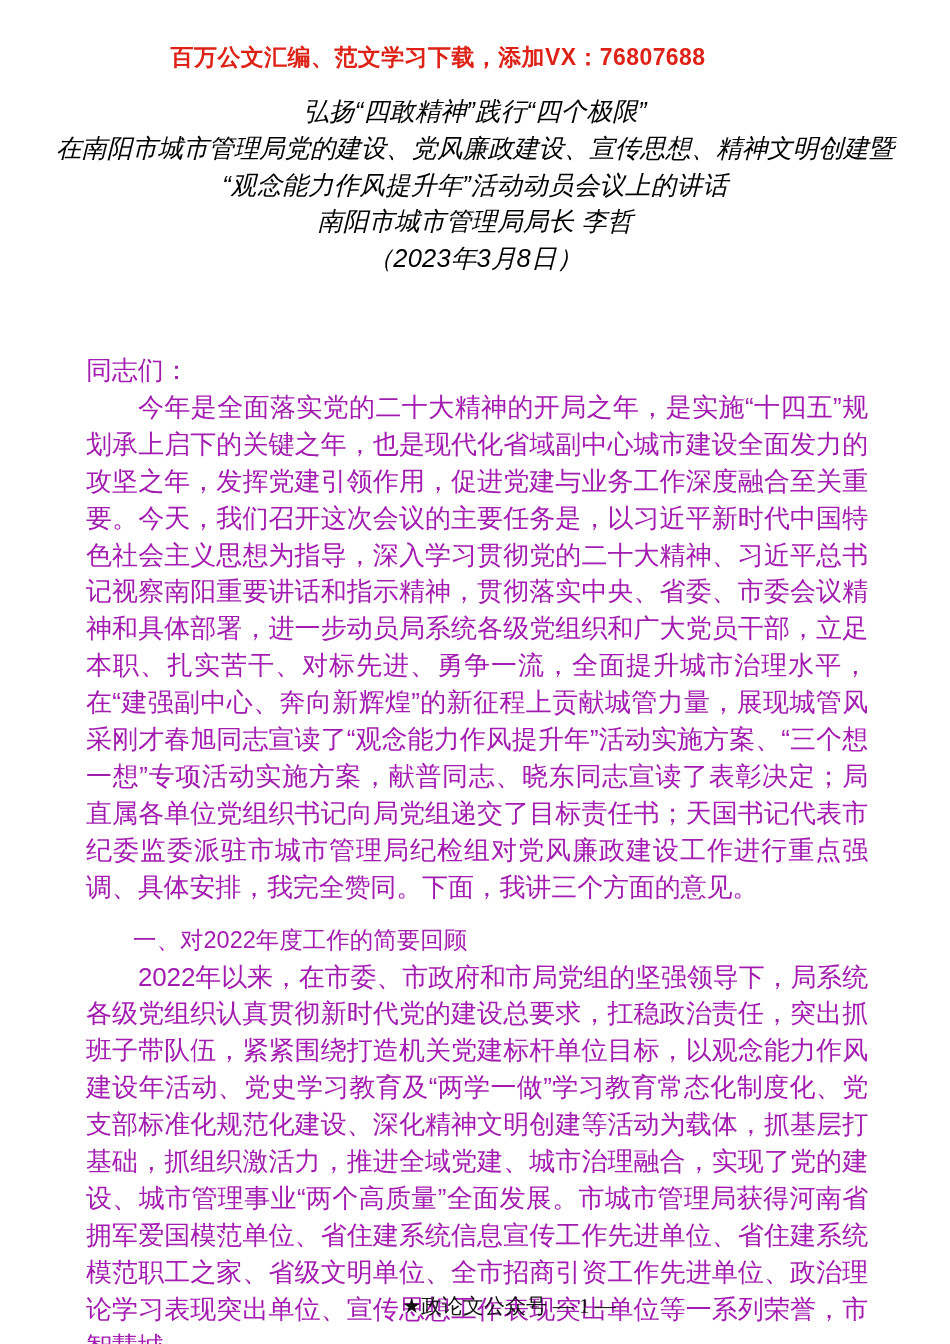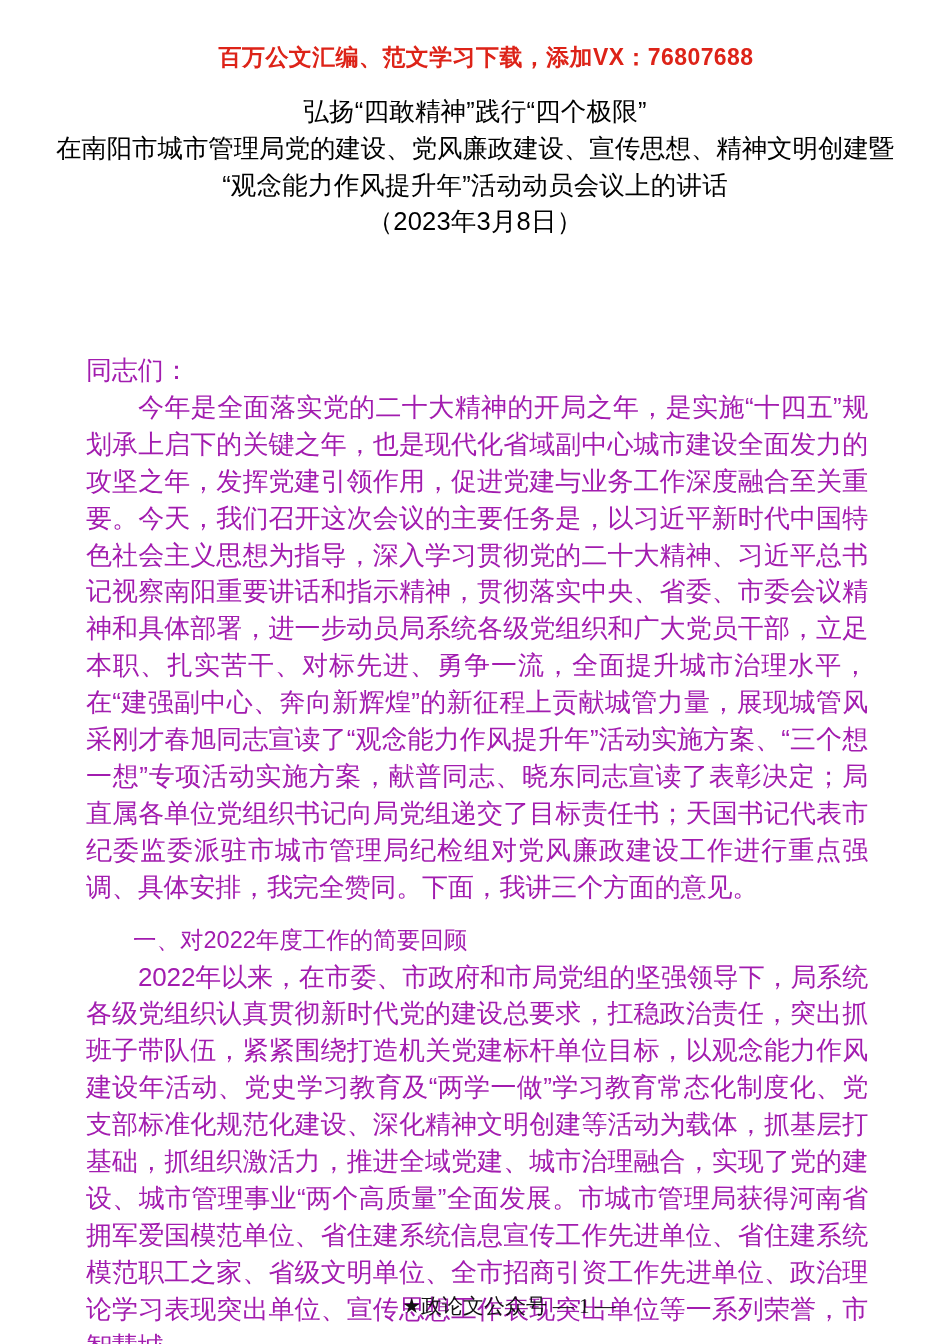--- a/index.html
+++ b/index.html
@@ -28,30 +28,30 @@
     top: 42px;
     left: 0;
     width: 876px;
     text-align: center;
     color: #dd2318;
     font-size: 23px;
     font-weight: 700;
     letter-spacing: 0.4px;
     line-height: 30px;
     white-space: nowrap;
-    padding-left: 48px;
   }
 
   
   .title-block {
     position: absolute;
     top: 93px;
     left: 45px;
     width: 860px;
     text-align: center;
+    font-style: italic;
   }
   .title-line {
     font-size: 25.5px;
     line-height: 36.8px;
     font-weight: 400;
     color: #000;
     white-space: nowrap;
     letter-spacing: 0.2px;
   }
   .title-line.wide {
@@ -106,20 +106,21 @@
 <body>
 
 <div id="page">
 
   <div class="promo-banner">百万公文汇编、范文学习下载，添加VX：76807688</div>
 
   <div class="title-block">
     <div class="title-line">弘扬“四敢精神”践行“四个极限”</div>
     <div class="title-line wide">在南阳市城市管理局党的建设、党风廉政建设、宣传思想、精神文明创建暨</div>
     <div class="title-line">“观念能力作风提升年”活动动员会议上的讲话</div>
+    <div class="title-line">南阳市城市管理局局长 李哲</div>
     <div class="title-line">（2023年3月8日）</div>
   </div>
 
   <div class="body-block">
     <p class="para indent-0">同志们：</p>
     <p class="para indent-1">今年是全面落实党的二十大精神的开局之年，是实施“十四五”规划承上启下的关键之年，也是现代化省域副中心城市建设全面发力的攻坚之年，发挥党建引领作用，促进党建与业务工作深度融合至关重要。今天，我们召开这次会议的主要任务是，以习近平新时代中国特色社会主义思想为指导，深入学习贯彻党的二十大精神、习近平总书记视察南阳重要讲话和指示精神，贯彻落实中央、省委、市委会议精神和具体部署，进一步动员局系统各级党组织和广大党员干部，立足本职、扎实苦干、对标先进、勇争一流，全面提升城市治理水平，在“建强副中心、奔向新辉煌”的新征程上贡献城管力量，展现城管风采刚才春旭同志宣读了“观念能力作风提升年”活动实施方案、“三个想一想”专项活动实施方案，献普同志、晓东同志宣读了表彰决定；局直属各单位党组织书记向局党组递交了目标责任书；天国书记代表市纪委监委派驻市城市管理局纪检组对党风廉政建设工作进行重点强调、具体安排，我完全赞同。下面，我讲三个方面的意见。</p>
     <p class="para heading">一、对2022年度工作的简要回顾</p>
     <p class="para indent-1">2022年以来，在市委、市政府和市局党组的坚强领导下，局系统各级党组织认真贯彻新时代党的建设总要求，扛稳政治责任，突出抓班子带队伍，紧紧围绕打造机关党建标杆单位目标，以观念能力作风建设年活动、党史学习教育及“两学一做”学习教育常态化制度化、党支部标准化规范化建设、深化精神文明创建等活动为载体，抓基层打基础，抓组织激活力，推进全域党建、城市治理融合，实现了党的建设、城市管理事业“两个高质量”全面发展。市城市管理局获得河南省拥军爱国模范单位、省住建系统信息宣传工作先进单位、省住建系统模范职工之家、省级文明单位、全市招商引资工作先进单位、政治理论学习表现突出单位、宣传思想工作表现突出单位等一系列荣誉，市智慧城</p>
   </div>
 

